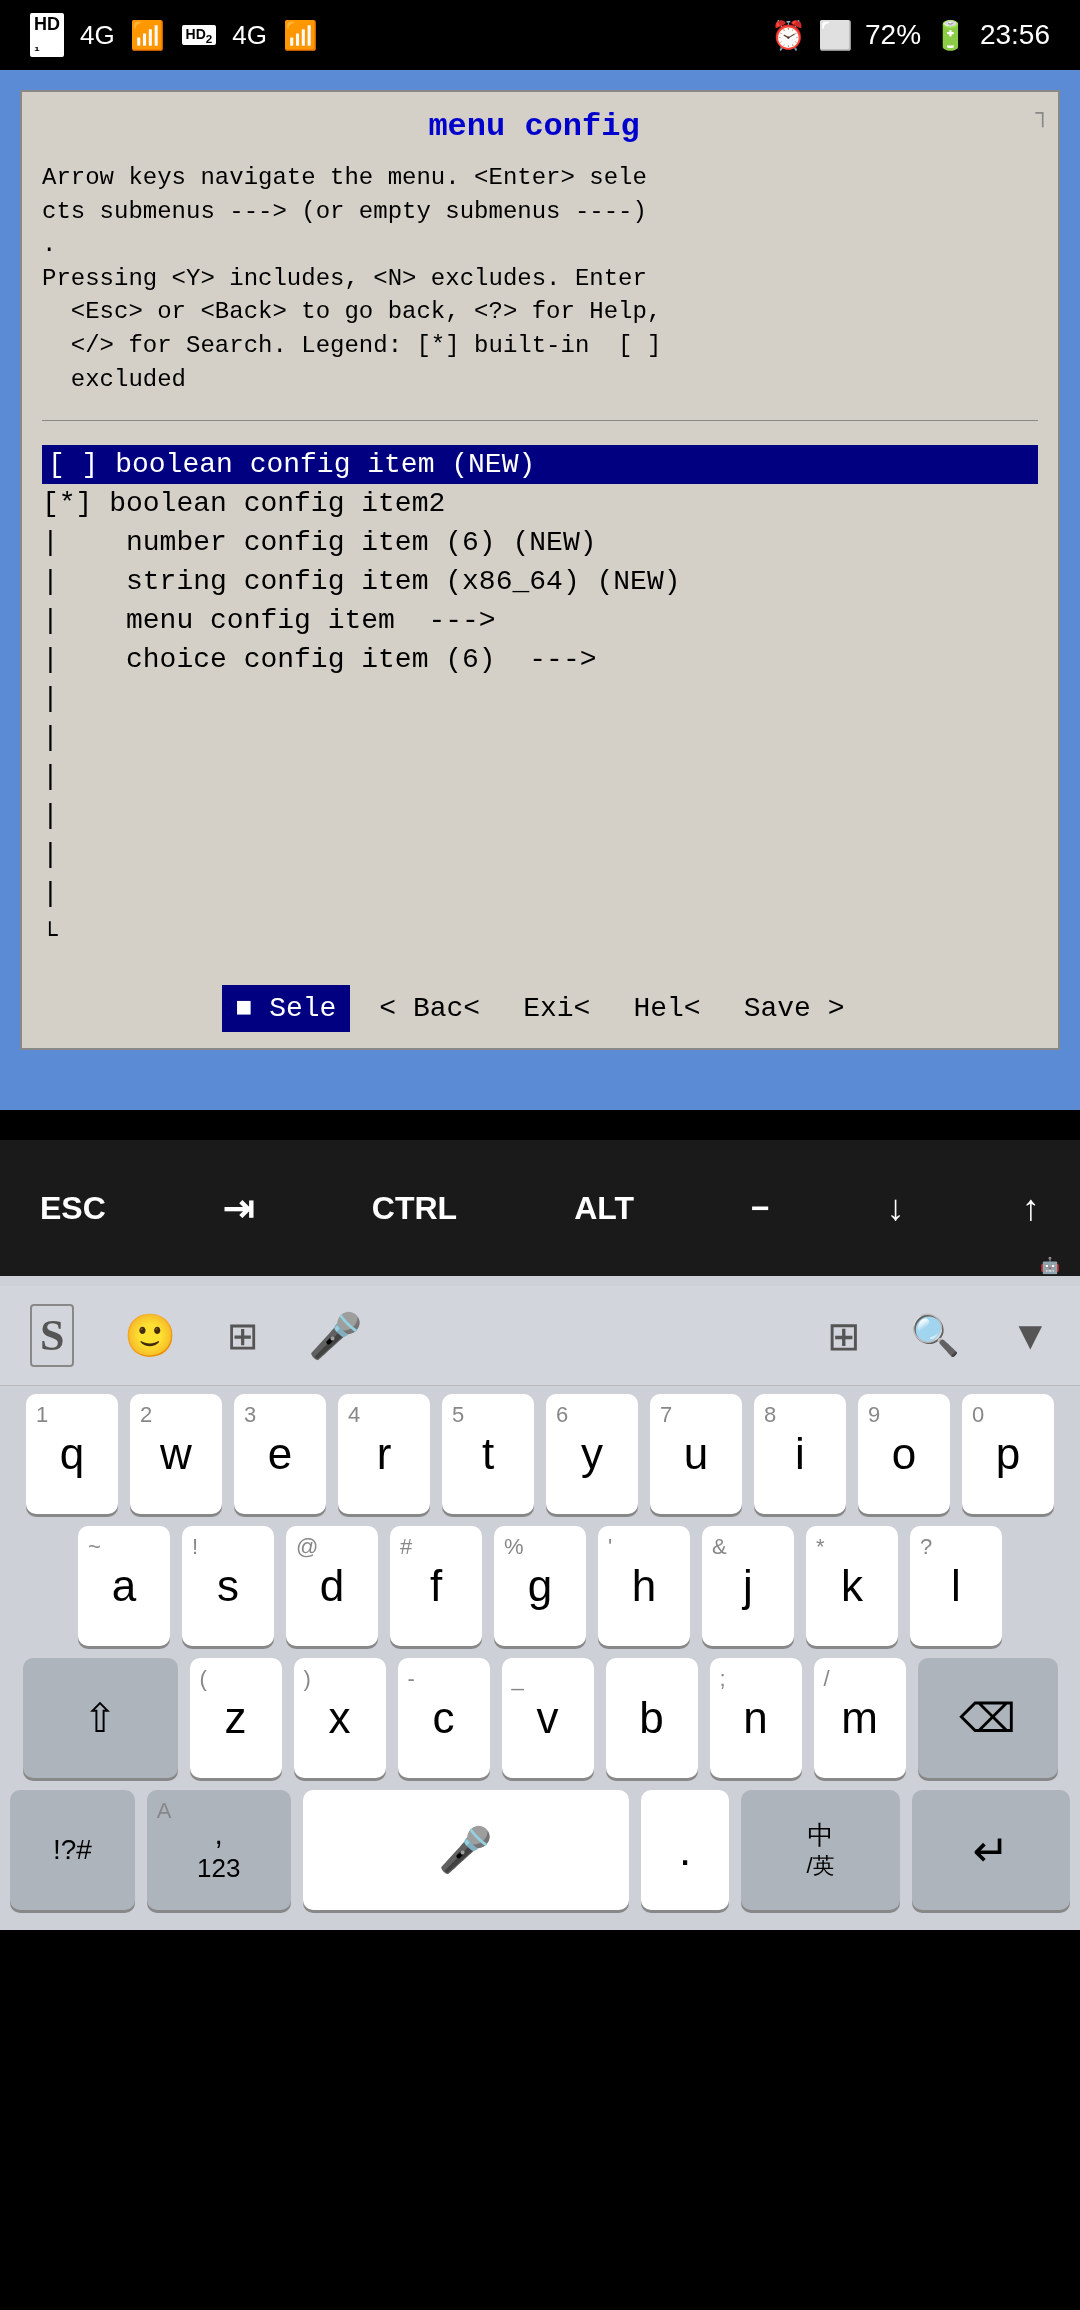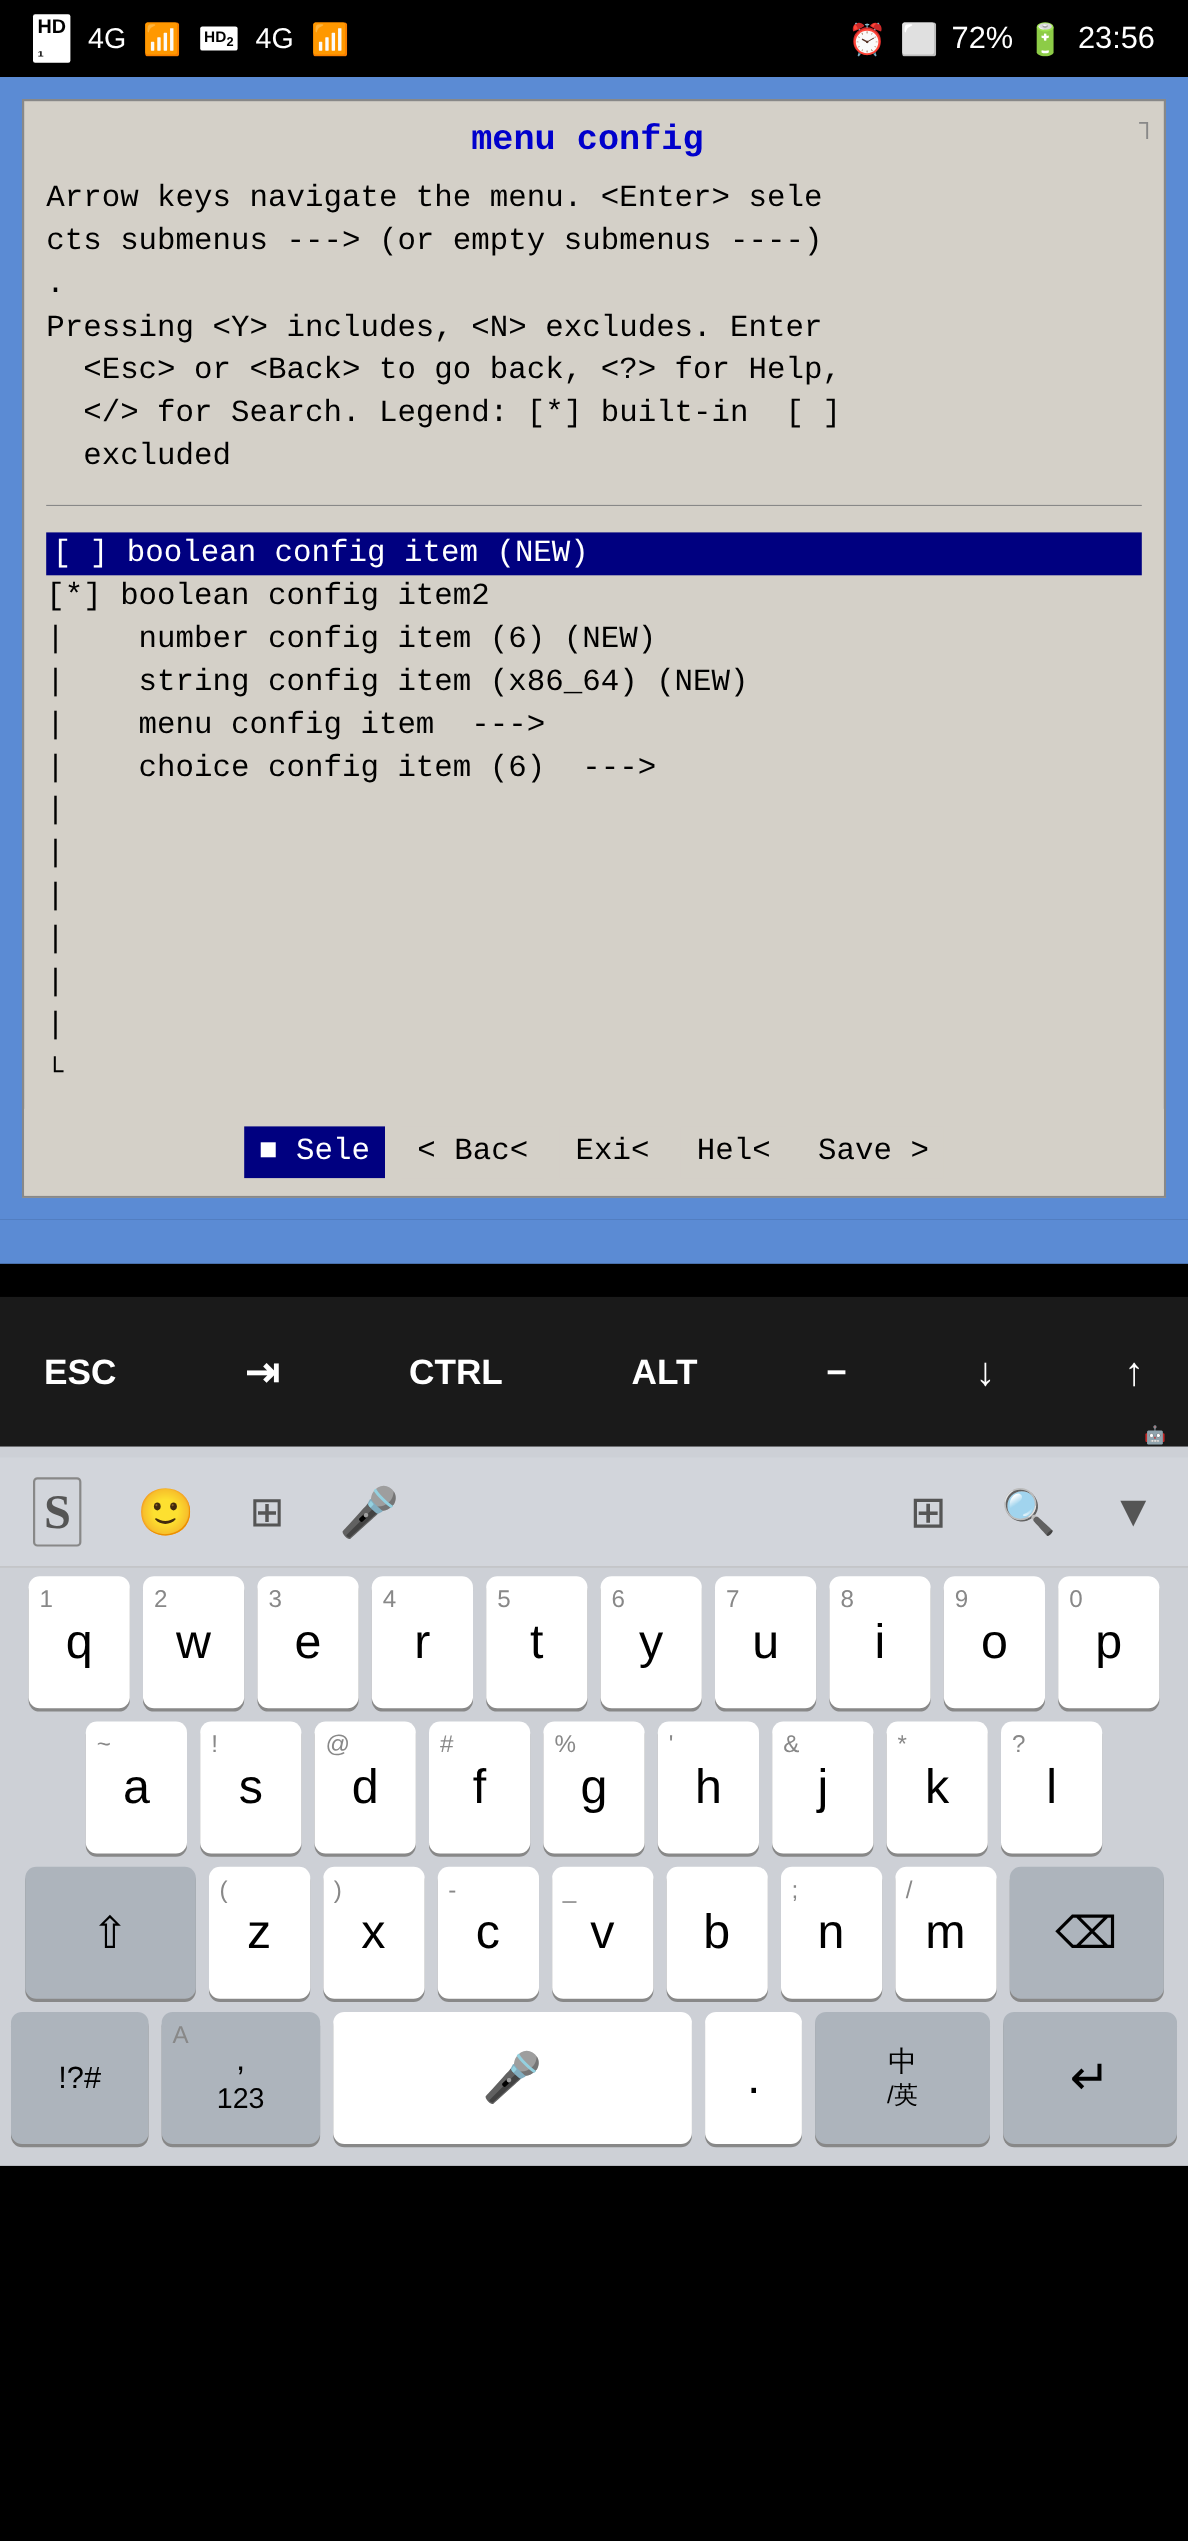--- a/index.html
+++ b/index.html
@@ -69,21 +69,21 @@
       text-align: center;
       color: #0000cc;
       font-weight: bold;
       font-size: 32px;
       padding: 16px 12px 8px 0;
       font-family: 'Courier New', Courier, monospace;
     }
 
     .terminal-body {
       padding: 8px 20px;
-      font-size: 28px;
+      font-size: 24px;
       line-height: 1.4;
       color: #000;
       font-family: 'Courier New', Courier, monospace;
     }
 
     .divider {
       border: none;
       border-top: 1px solid #888;
       margin: 16px 20px;
     }

